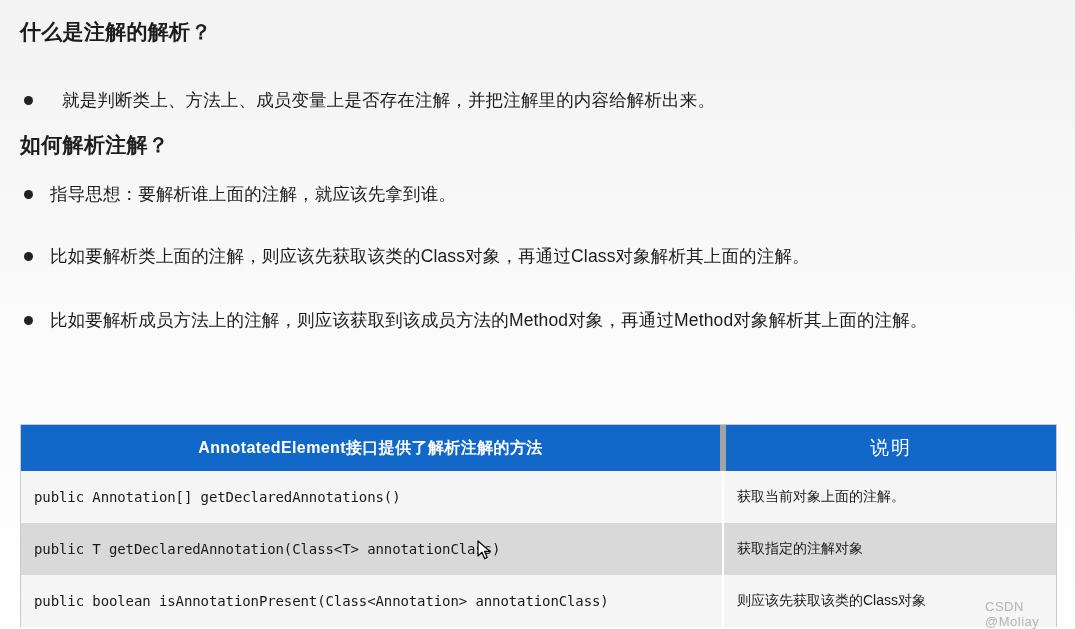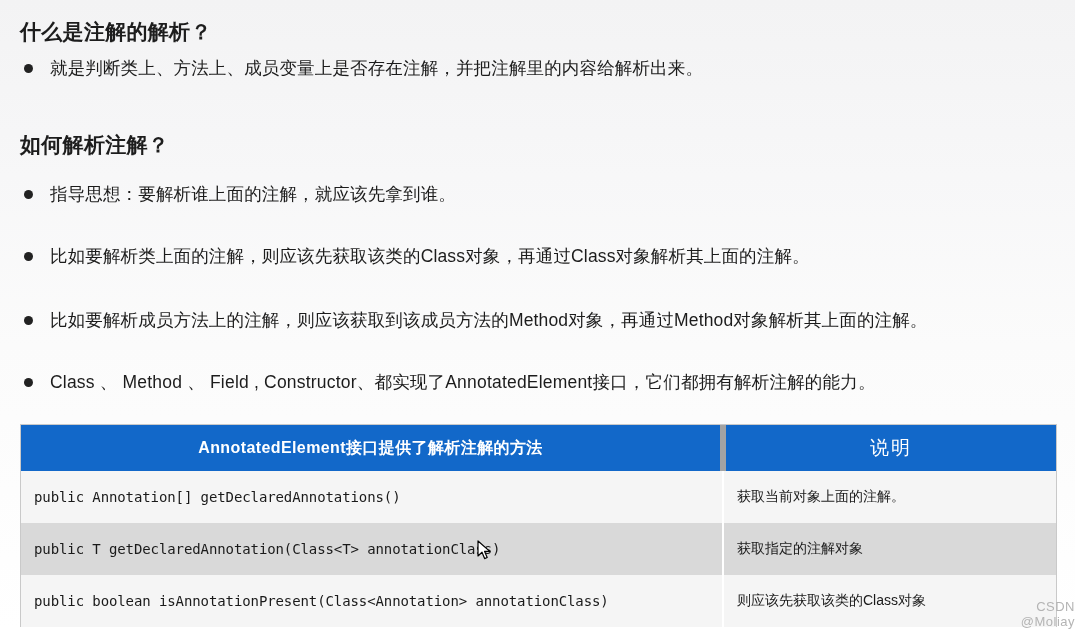--- a/index.html
+++ b/index.html
@@ -56,21 +56,21 @@
     margin-left: 17px;
     font-size: 17.5px;
     line-height: 24px;
     color: #1c1c1c;
     letter-spacing: 0.15px;
   }
   .bullet-text.mono-mix {
     letter-spacing: 0.2px;
   }
 
-  #bullet-0 { top: 56px; }
+  #bullet-0 { top: 88px; gap: 12px; }
   #bullet-1 { top: 182px; }
   #bullet-2 { top: 244px; }
   #bullet-3 { top: 308px; }
   #bullet-4 { top: 370px; }
 
   
   .table-wrap {
     position: absolute;
     left: 20px;
     top: 424px;
@@ -137,21 +137,20 @@
   .watermark {
     position: absolute;
     left: 985px;
     top: 599px;
     font-size: 13px;
     color: #b4b4b4;
     letter-spacing: 0.5px;
     font-family: "Liberation Sans", "DejaVu Sans", sans-serif;
     pointer-events: none;
     user-select: none;
-    text-align: right;
   }
 
   
   .cursor {
     position: absolute;
     left: 477px;
     top: 540px;
     width: 16px;
     height: 22px;
     pointer-events: none;
@@ -179,24 +178,20 @@
   <div class="bullet-row" id="bullet-2">
     <span class="bullet-dot"></span>
     <span class="bullet-text">比如要解析类上面的注解，则应该先获取该类的Class对象，再通过Class对象解析其上面的注解。</span>
   </div>
 
   <div class="bullet-row" id="bullet-3">
     <span class="bullet-dot"></span>
     <span class="bullet-text">比如要解析成员方法上的注解，则应该获取到该成员方法的Method对象，再通过Method对象解析其上面的注解。</span>
   </div>
 
-  <div class="bullet-row" id="bullet-4">
-    <span class="bullet-dot"></span>
-    <span class="bullet-text mono-mix">Class 、 Method 、 Field , Constructor、都实现了AnnotatedElement接口，它们都拥有解析注解的能力。</span>
-  </div>
 
   <div class="table-wrap">
     <table class="api-table">
       <colgroup>
         <col class="c-method">
         <col class="c-desc">
       </colgroup>
       <thead>
         <tr>
           <th>AnnotatedElement接口提供了解析注解的方法</th>

